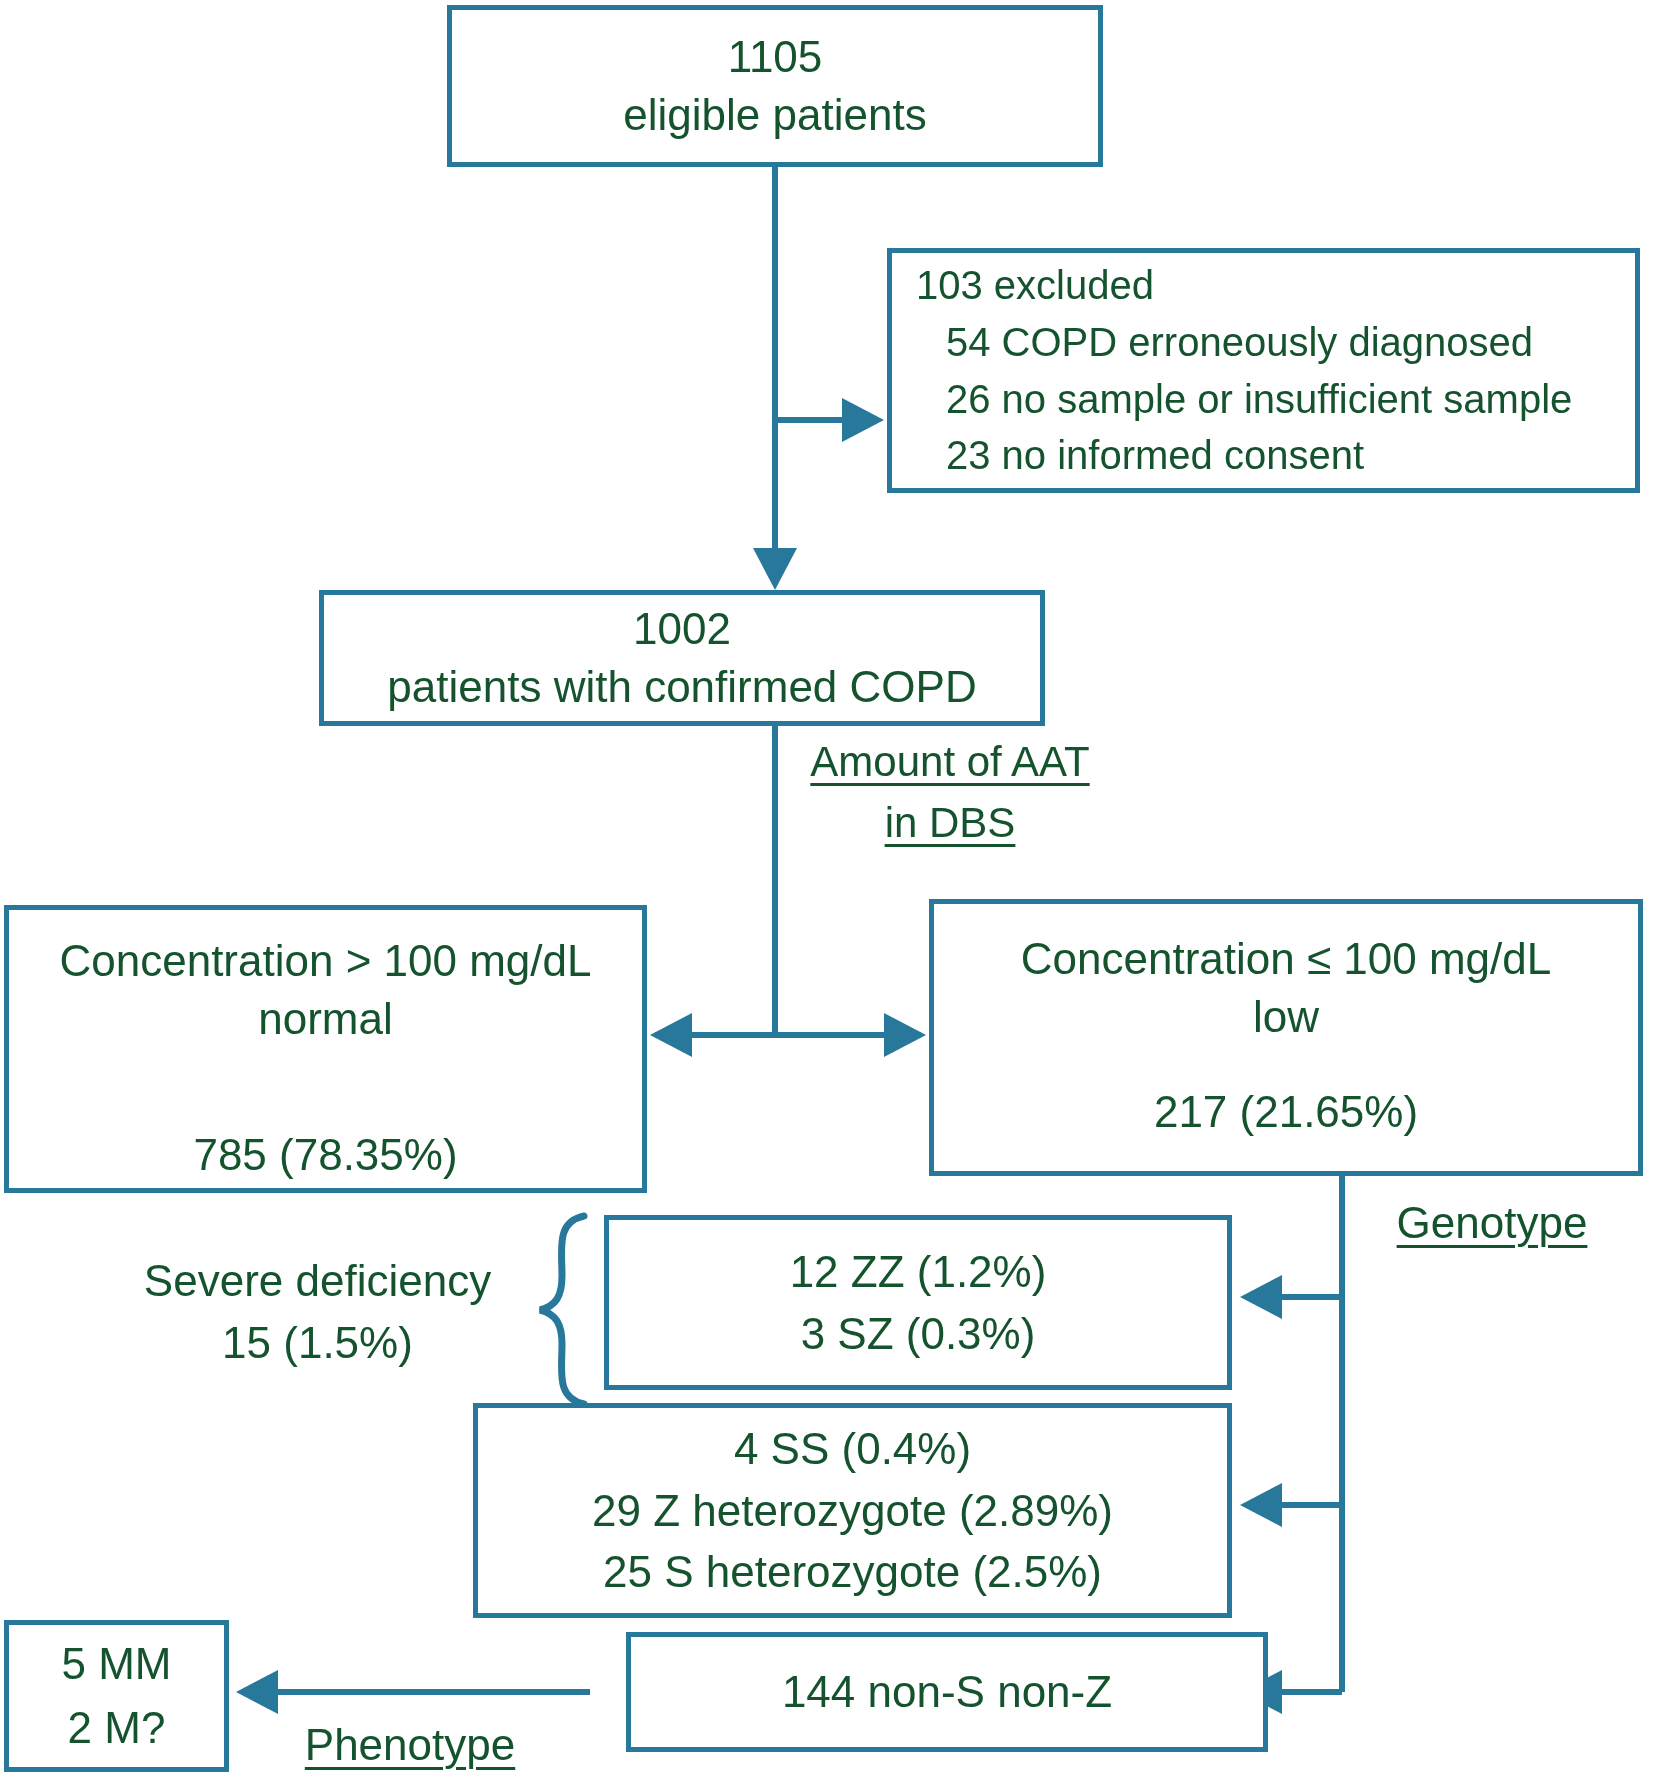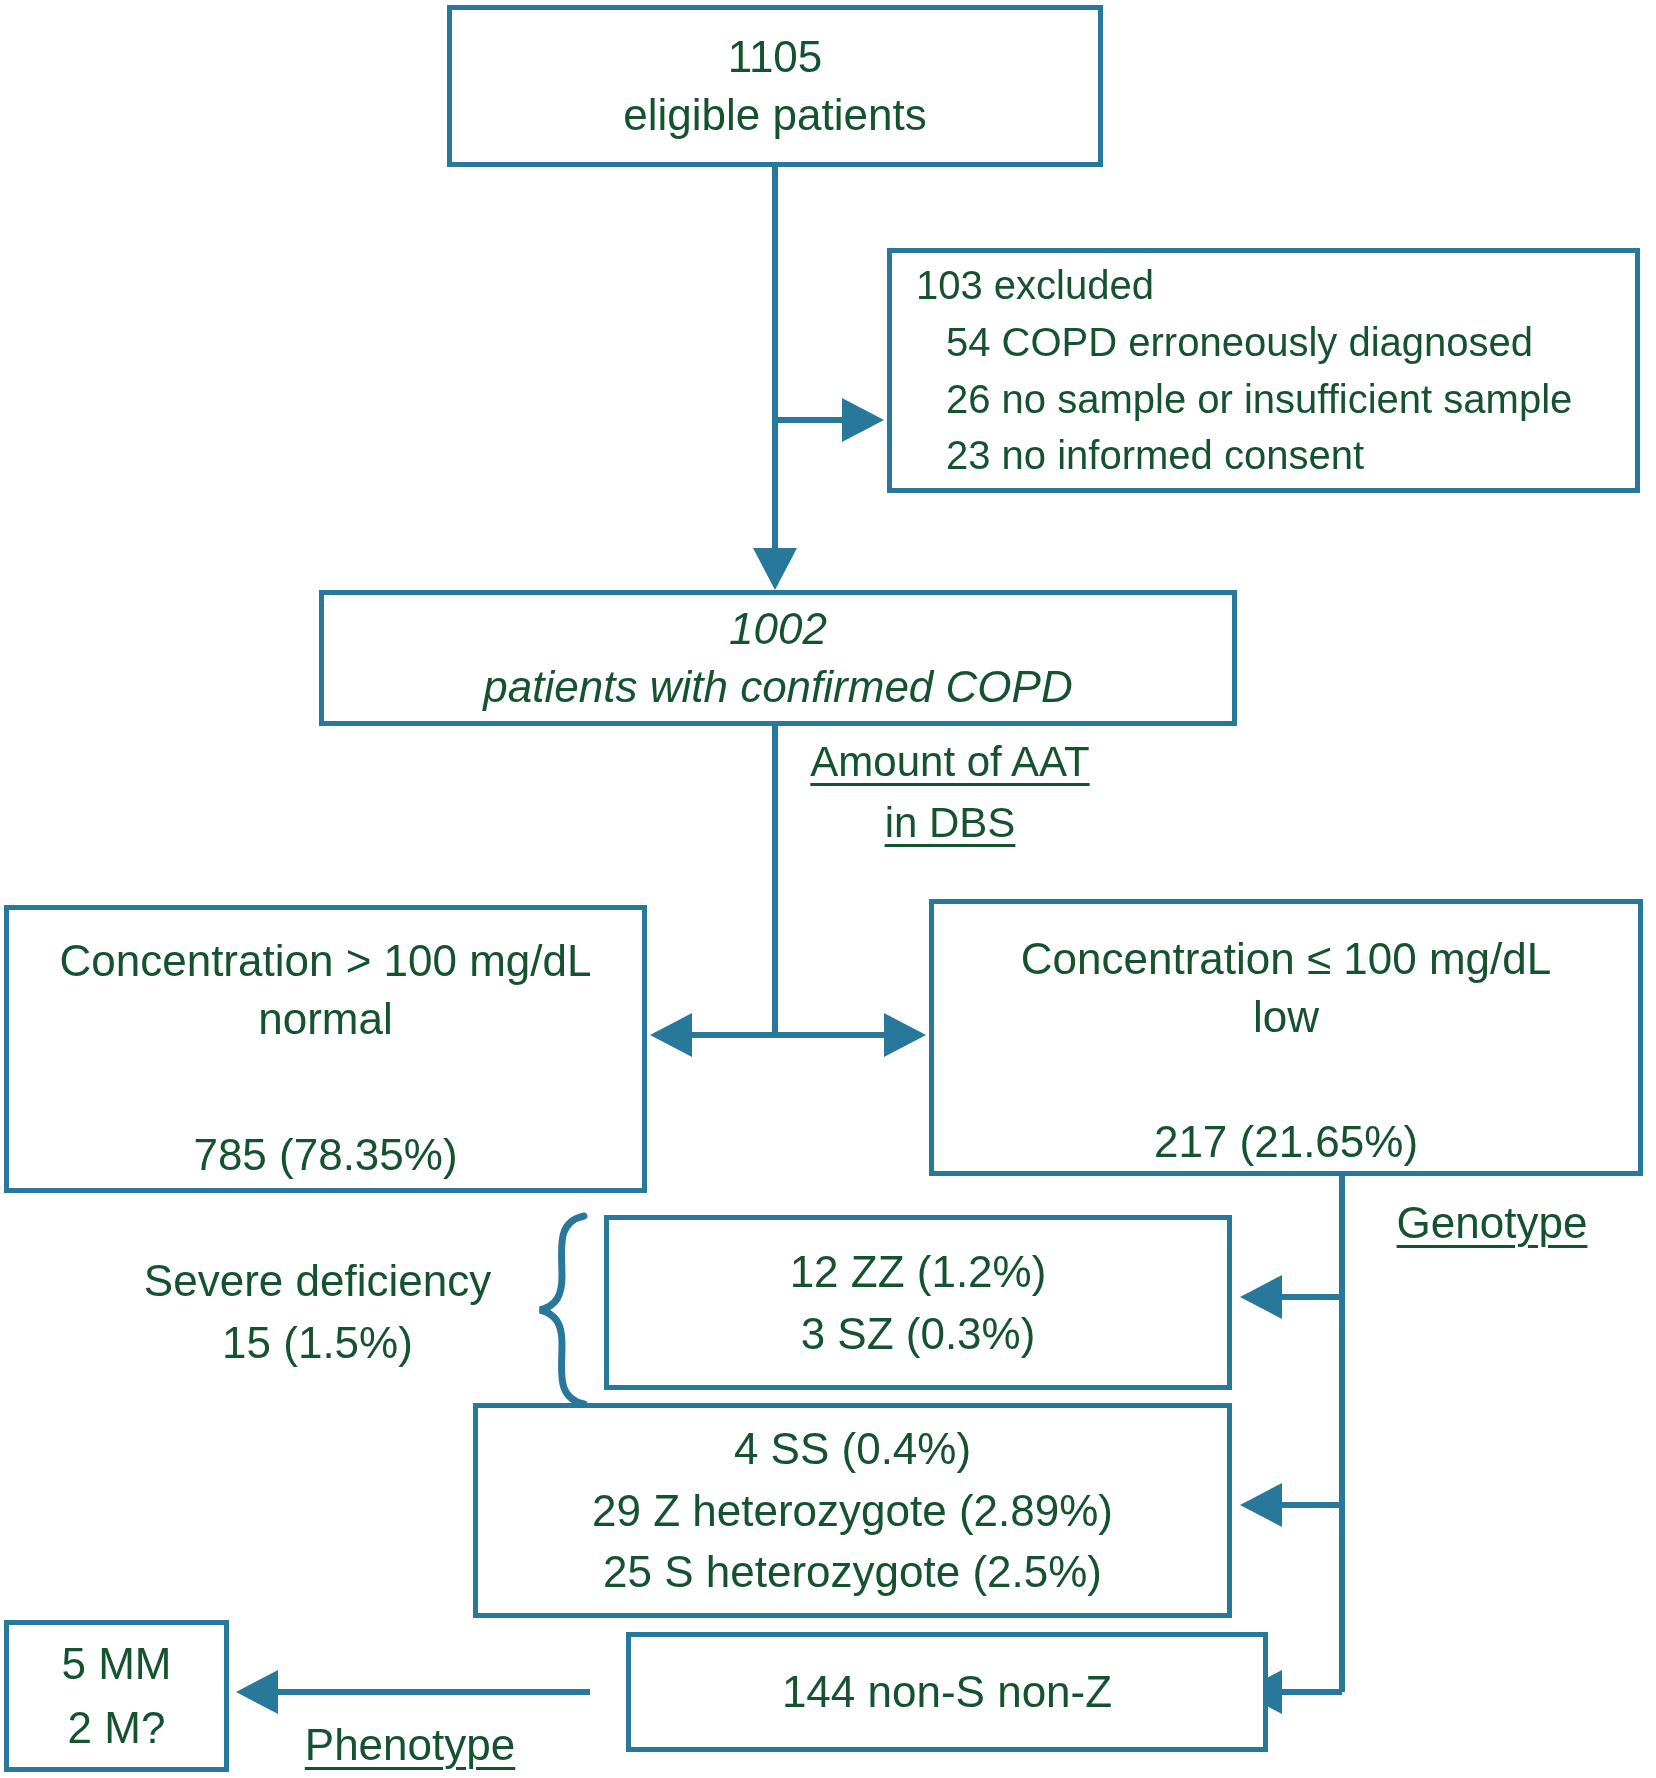--- a/index.html
+++ b/index.html
@@ -28,23 +28,23 @@
   .blockline{display:block;}
 
   #box-eligible{left:447px;top:5px;width:656px;height:162px;}
   #box-excluded{
     left:887px;top:248px;width:753px;height:245px;
     font-size:40px;line-height:1.42;
     align-items:flex-start;justify-content:flex-start;text-align:left;
     padding:4px 14px 0 24px;
   }
   .excluded-item{padding-left:30px;}
-  #box-confirmed{left:319px;top:590px;width:918px;height:136px;font-style:italic;}
+  #box-confirmed{left:319px;top:590px;width:726px;height:136px;}
   #box-normal{left:4px;top:905px;width:643px;height:288px;justify-content:space-between;padding:22px 0 4px;}
-  #box-low{left:929px;top:899px;width:714px;height:277px;justify-content:space-between;padding:26px 0 0;}
+  #box-low{left:929px;top:899px;width:714px;height:277px;justify-content:space-between;padding:26px 0 30px;}
   #box-zz{left:604px;top:1215px;width:628px;height:175px;line-height:1.4;}
   #box-ss{left:473px;top:1403px;width:759px;height:215px;line-height:1.4;}
   #box-nonsz{left:590px;top:1632px;width:642px;height:120px;margin-left:36px;}
   #box-mm{left:4px;top:1620px;width:225px;height:152px;line-height:1.45;}
 
   #label-aat{left:790px;top:732px;width:320px;font-size:42px;line-height:1.45;}
   #label-genotype{left:1362px;top:1198px;width:260px;font-size:44px;}
   #label-severe{left:95px;top:1250px;width:445px;font-size:44px;line-height:1.4;}
   #label-phenotype{left:285px;top:1720px;width:250px;font-size:44px;}
 </style>

